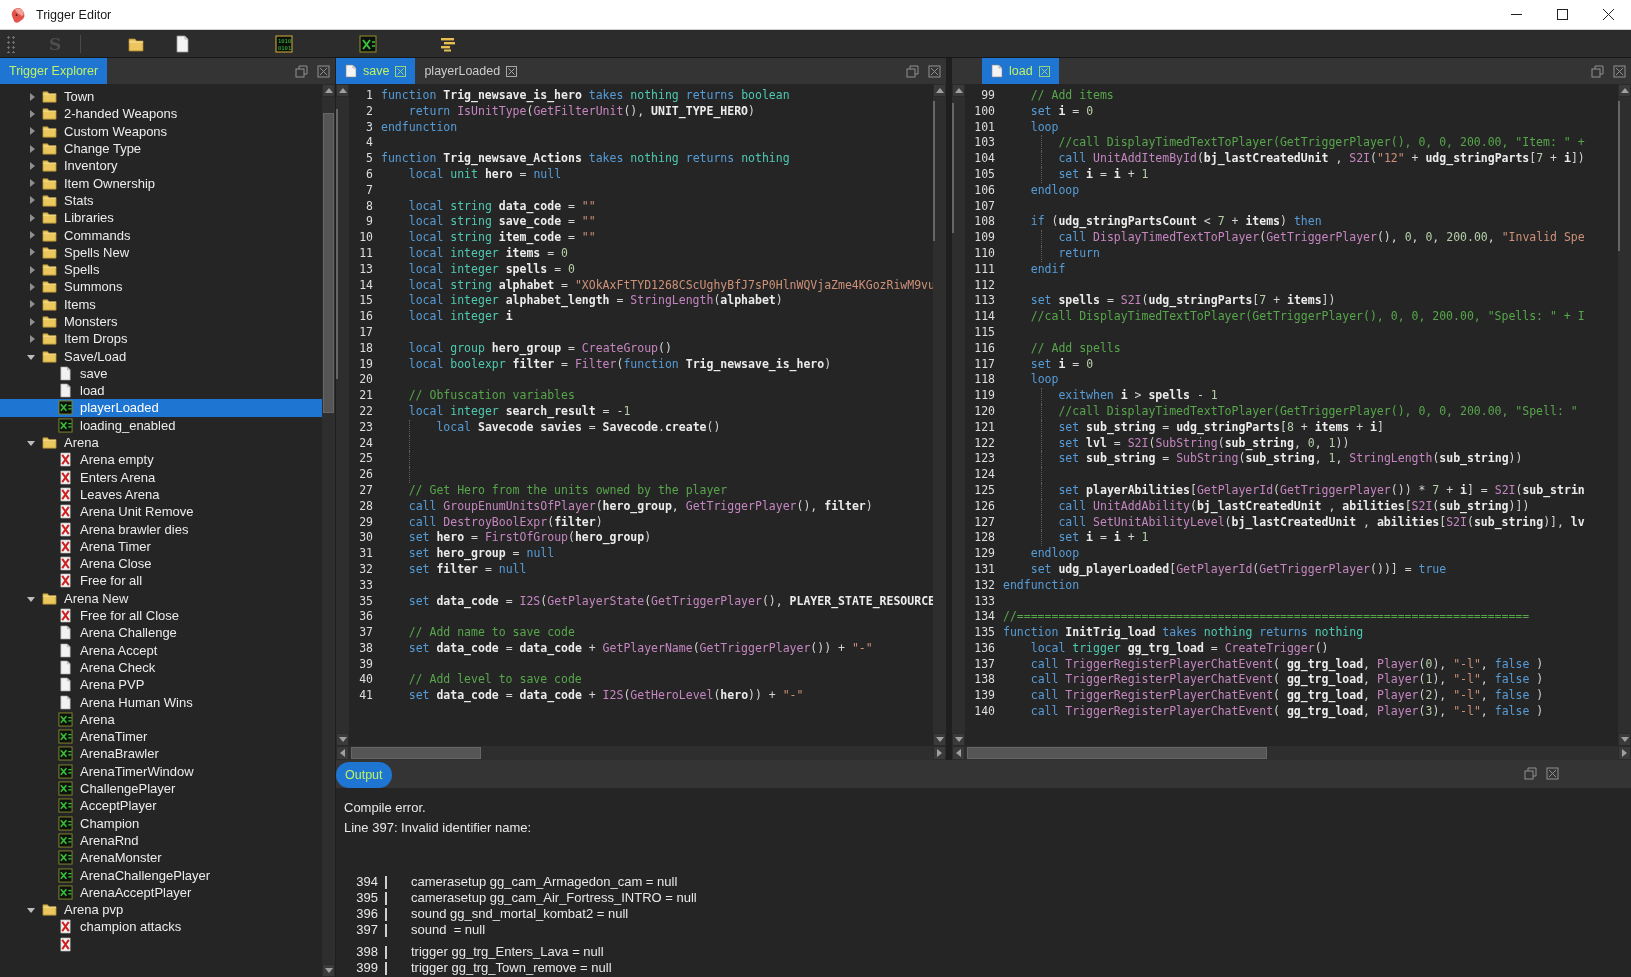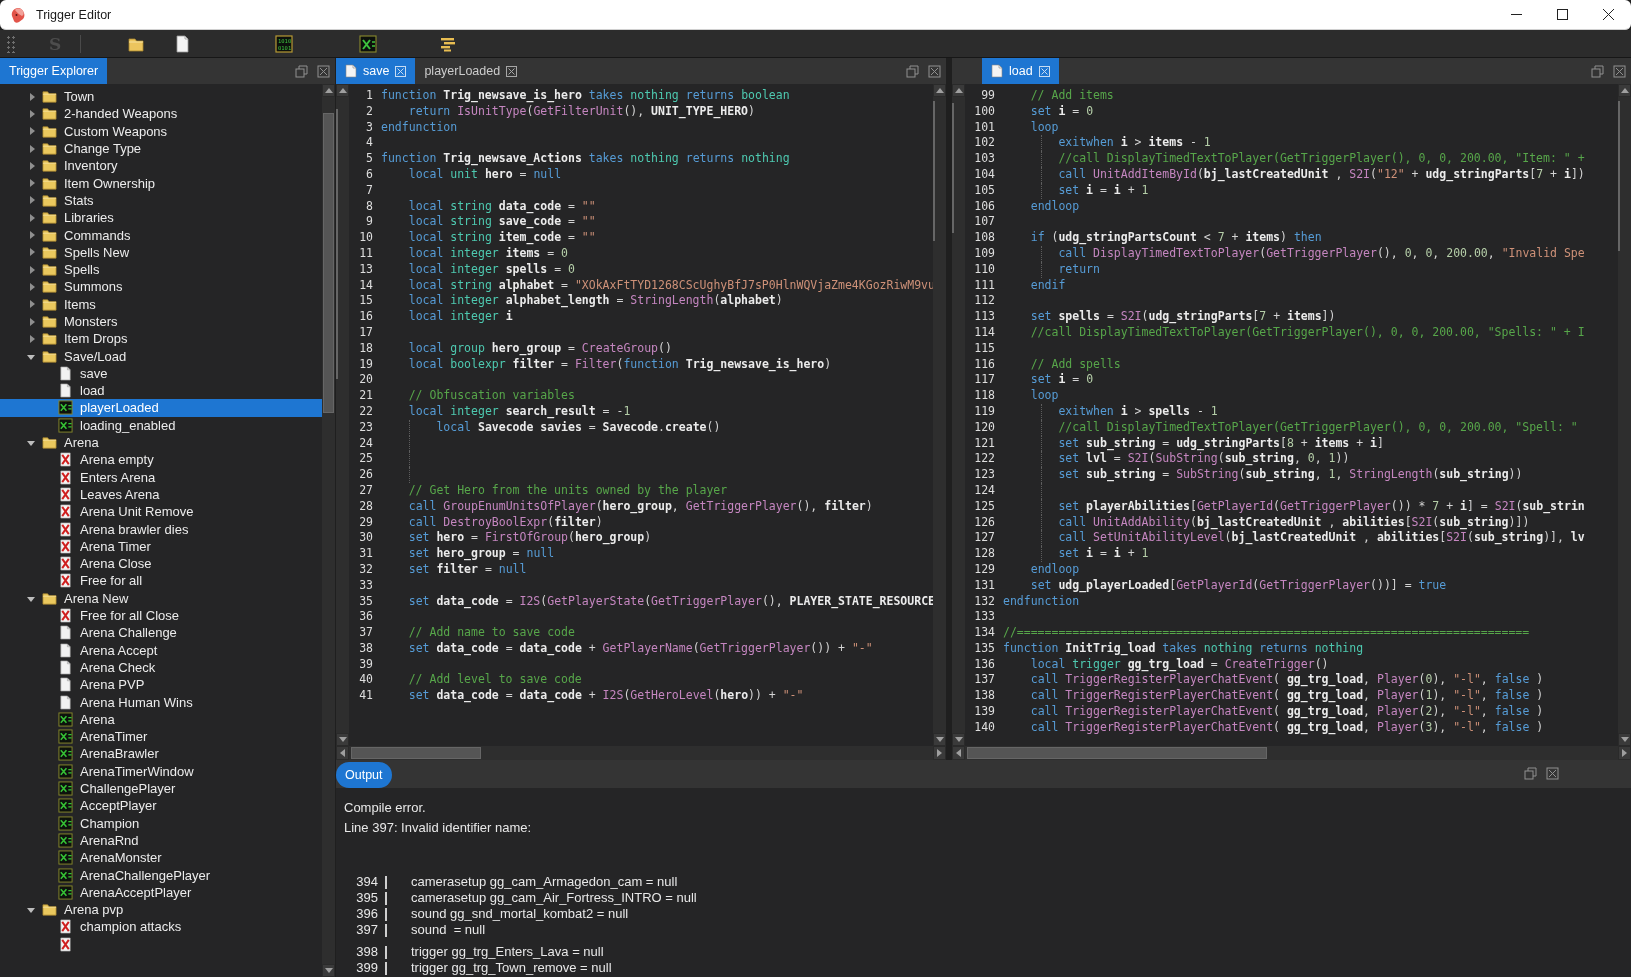--- a/index.html
+++ b/index.html
@@ -1,21 +1,21 @@
 <!DOCTYPE html>
 <html style="--accent: #1e76d2; --c-kw: #569cd6; --c-ty: #4ec9b0; --c-nat: #c586c0; --c-str: #ce9178; --c-num: #b5cea8; --c-cmt: #57a64a;"><head>
 <meta charset="utf-8">
 <style>
   html,body{margin:0;padding:0;background:#1b1b1b;}
   #app{position:relative;width:1631px;height:977px;background:#1f1f1f;overflow:hidden;
        font-family:"Liberation Sans",sans-serif;-webkit-font-smoothing:antialiased;}
 
   
   .titlebar{position:absolute;left:0;top:0;width:100%;height:30px;background:#ffffff;
-            display:flex;align-items:center;border-bottom:1px solid #d0d0d0;box-sizing:border-box;border-radius:6px;}
+            display:flex;align-items:center;border-bottom:1px solid #d0d0d0;box-sizing:border-box;}
   .titlebar .appicon{width:18px;height:18px;margin-left:9px;}
   .titlebar .wtitle{margin-left:9px;font-size:12.5px;color:#1a1a1a;}
   .wincontrols{margin-left:auto;display:flex;height:100%;}
   .winbtn{width:46px;height:100%;display:flex;align-items:center;justify-content:center;color:#222;}
   .winbtn svg{width:11px;height:11px;}
 
   
   .toolbar{position:absolute;left:0;top:30px;width:100%;height:28px;background:#2c2c2c;
            display:flex;align-items:center;border-bottom:1px solid #171717;box-sizing:border-box;}
   .grip{margin-left:6px;width:10px;height:18px;
@@ -23,21 +23,21 @@
         background-size:5px 5px;}
   .tbtn{width:22px;height:22px;display:flex;align-items:center;justify-content:center;}
   .tbtn svg{width:18px;height:18px;}
   .tsep{width:1px;height:18px;background:#4a4a4a;margin-left:14px;}
 
   
   .pane{position:absolute;background:#252526;}
   .tabbar{height:26px;background:#343434;display:flex;align-items:flex-end;position:relative;}
   .tab{height:26px;display:flex;align-items:center;gap:6px;padding:0 9px;
        font-size:12.5px;color:#cccccc;box-sizing:border-box;}
-  .tab.active{background:var(--accent,#1e76d2);color:#ffffff;}
+  .tab.active{background:var(--accent,#1e76d2);color:#bef264;}
   .ticon svg{width:12px;height:14px;display:block;}
   .tclose svg{width:11px;height:11px;display:block;opacity:.75;}
   .cornericons{position:absolute;right:5px;top:0;height:26px;display:flex;align-items:center;gap:9px;}
   .cicon svg{width:13px;height:13px;display:block;}
 
   
   .explorer{left:0;top:58px;width:335px;bottom:0;}
   .treewrap{position:absolute;left:0;top:26px;right:13px;bottom:0;overflow:hidden;padding-top:4px;}
   .trow{height:17.3px;display:flex;align-items:center;font-size:13px;color:#ececec;white-space:nowrap;}
   .trow.sel{background:var(--accent,#1e76d2);color:#fff;}
@@ -925,21 +925,20 @@
             <div class="sbthumb" style="top:6px;height:130px;"></div>
           </div>
         <div class="sbbtn">
             <span class="tri down"></span>
           </div>
       </div>
       <div class="codearea" id="rightCode">
           <div class="cline"><span class="ln">99</span><span class="code"><span class="cmt">    // Add items</span></span></div>
           <div class="cline"><span class="ln">100</span><span class="code">    <span class="kw">set</span> <span class="id">i</span> = <span class="num">0</span></span></div>
           <div class="cline"><span class="ln">101</span><span class="code">    <span class="kw">loop</span></span></div>
-          <div class="cline"><span class="ig"></span><span class="ln">102</span><span class="code">        <span class="kw">exitwhen</span> <span class="id">i</span> &gt; <span class="id">items</span> - <span class="num">1</span></span></div>
           <div class="cline"><span class="ig"></span><span class="ln">103</span><span class="code"><span class="cmt">        //call DisplayTimedTextToPlayer(GetTriggerPlayer(), 0, 0, 200.00, "Item: " +</span></span></div>
           <div class="cline"><span class="ig"></span><span class="ln">104</span><span class="code">        <span class="kw">call</span> <span class="nat">UnitAddItemById</span>(<span class="id">bj_lastCreatedUnit</span> , <span class="nat">S2I</span>(<span class="str">"12"</span> + <span class="id">udg_stringParts</span>[<span class="num">7</span> + <span class="id">i</span>])</span></div>
           <div class="cline"><span class="ig"></span><span class="ln">105</span><span class="code">        <span class="kw">set</span> <span class="id">i</span> = <span class="id">i</span> + <span class="num">1</span></span></div>
           <div class="cline"><span class="ln">106</span><span class="code">    <span class="kw">endloop</span></span></div>
           <div class="cline"><span class="ln">107</span><span class="code"></span></div>
           <div class="cline"><span class="ln">108</span><span class="code">    <span class="kw">if</span> (<span class="id">udg_stringPartsCount</span> &lt; <span class="num">7</span> + <span class="id">items</span>) <span class="kw">then</span></span></div>
           <div class="cline"><span class="ig"></span><span class="ln">109</span><span class="code">        <span class="kw">call</span> <span class="nat">DisplayTimedTextToPlayer</span>(<span class="nat">GetTriggerPlayer</span>(), <span class="num">0</span>, <span class="num">0</span>, <span class="num">200.00</span>, <span class="str">"Invalid Spe</span></span></div>
           <div class="cline"><span class="ig"></span><span class="ln">110</span><span class="code">        <span class="kw">return</span></span></div>
           <div class="cline"><span class="ln">111</span><span class="code">    <span class="kw">endif</span></span></div>
           <div class="cline"><span class="ln">112</span><span class="code"></span></div>

